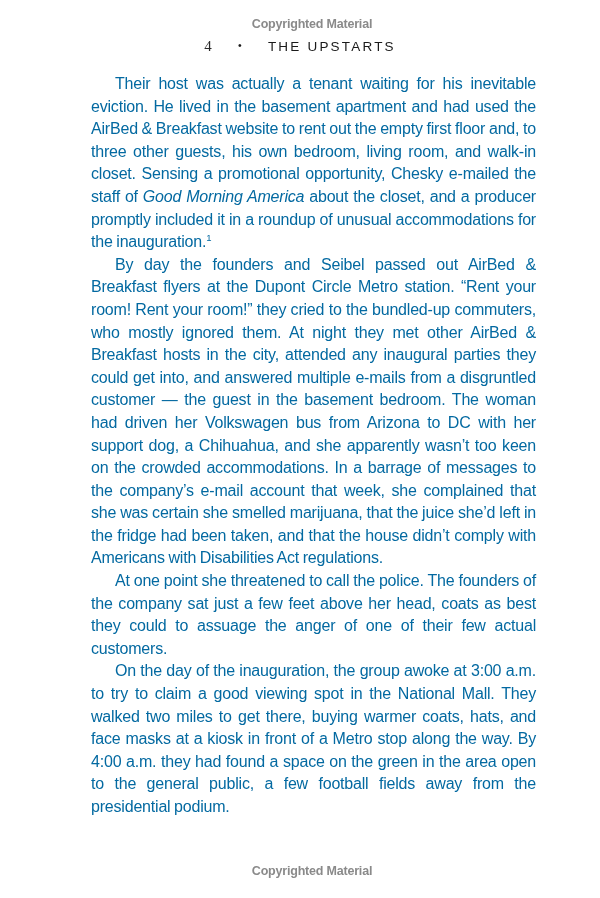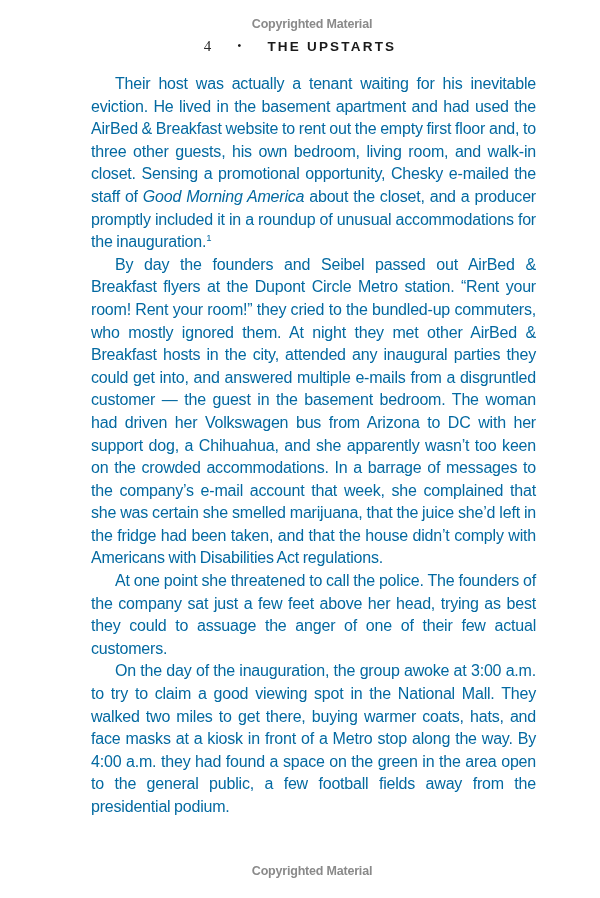--- a/index.html
+++ b/index.html
@@ -39,21 +39,21 @@
     color: #2a2a2a;
   }
   .head-bullet {
     font-family: "Liberation Serif", serif;
     font-size: 12px;
     color: #1a1a1a;
     margin: 0 26px;
   }
   .head-title {
     font-family: "Liberation Sans", sans-serif;
-    font-weight: 700;
+    font-weight: 400;
     font-size: 13.5px;
     letter-spacing: 2.2px;
     color: #1a1a1a;
   }
   .body-text {
     position: absolute;
     top: 73px;
     left: 91px;
     width: 445px;
     font-family: Liberation Sans, sans-serif;
@@ -81,19 +81,19 @@
 
   <div class="running-head">
     <span class="pagenum">4</span>
     <span class="head-bullet">•</span>
     <span class="head-title">THE UPSTARTS</span>
   </div>
 
   <div class="body-text">
     <p><span>Their host was actually a tenant waiting for his inevitable eviction. He lived in the basement apartment and had used the AirBed &amp; Breakfast website to rent out the empty first floor and, to three other guests, his own bedroom, living room, and walk-in closet. Sensing a promotional opportunity, Chesky e-mailed the staff of </span><em>Good Morning America</em><span> about the closet, and a producer promptly included it in a roundup of unusual accommodations for the inauguration.</span><sup class="footnote">1</sup></p>
     <p>By day the founders and Seibel passed out AirBed &amp; Breakfast flyers at the Dupont Circle Metro station. “Rent your room! Rent your room!” they cried to the bundled-up commuters, who mostly ignored them. At night they met other AirBed &amp; Breakfast hosts in the city, attended any inaugural parties they could get into, and answered multiple e-mails from a disgruntled customer — the guest in the basement bedroom. The woman had driven her Volkswagen bus from Arizona to DC with her support dog, a Chihuahua, and she apparently wasn’t too keen on the crowded accommodations. In a barrage of messages to the company’s e-mail account that week, she complained that she was certain she smelled marijuana, that the juice she’d left in the fridge had been taken, and that the house didn’t comply with Americans with Disabilities Act regulations.</p>
-    <p>At one point she threatened to call the police. The founders of the company sat just a few feet above her head, trying as best they could to assuage the anger of one of their few actual customers.</p>
+    <p>At one point she threatened to call the police. The founders of the company sat just a few feet above her head, coats as best they could to assuage the anger of one of their few actual customers.</p>
     <p>On the day of the inauguration, the group awoke at 3:00 a.m. to try to claim a good viewing spot in the National Mall. They walked two miles to get there, buying warmer coats, hats, and face masks at a kiosk in front of a Metro stop along the way. By 4:00 a.m. they had found a space on the green in the area open to the general public, a few football fields away from the presidential podium.</p>
   </div>
 
   <div class="notice bottom">Copyrighted Material</div>
 
 </div>
 
 </body></html>

